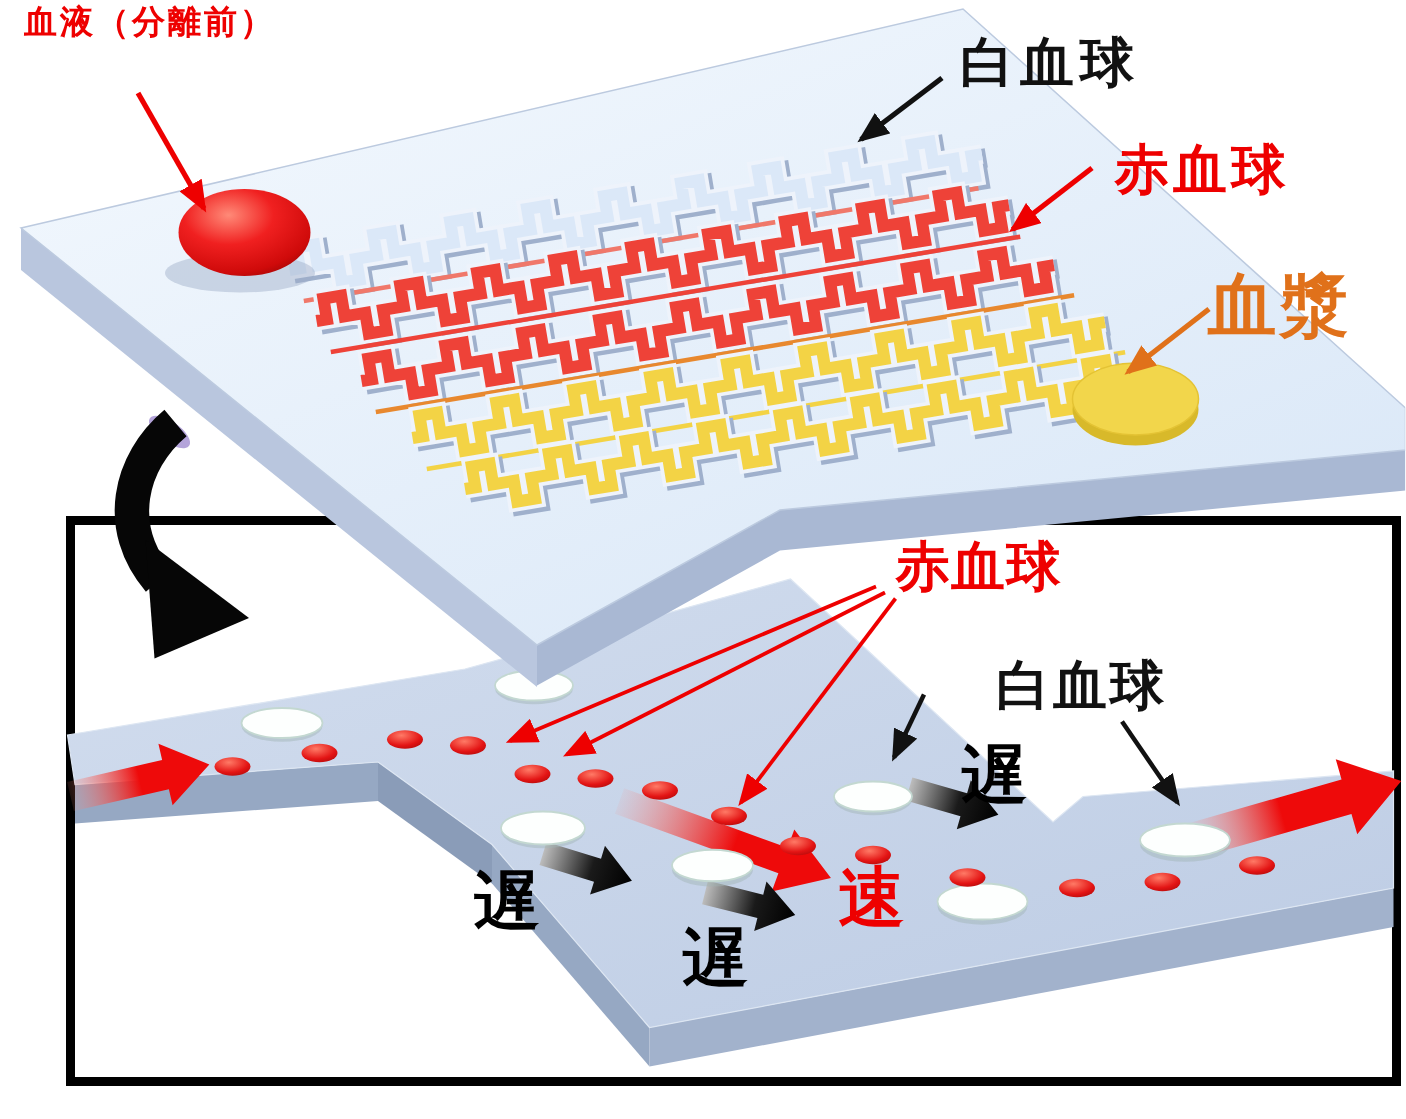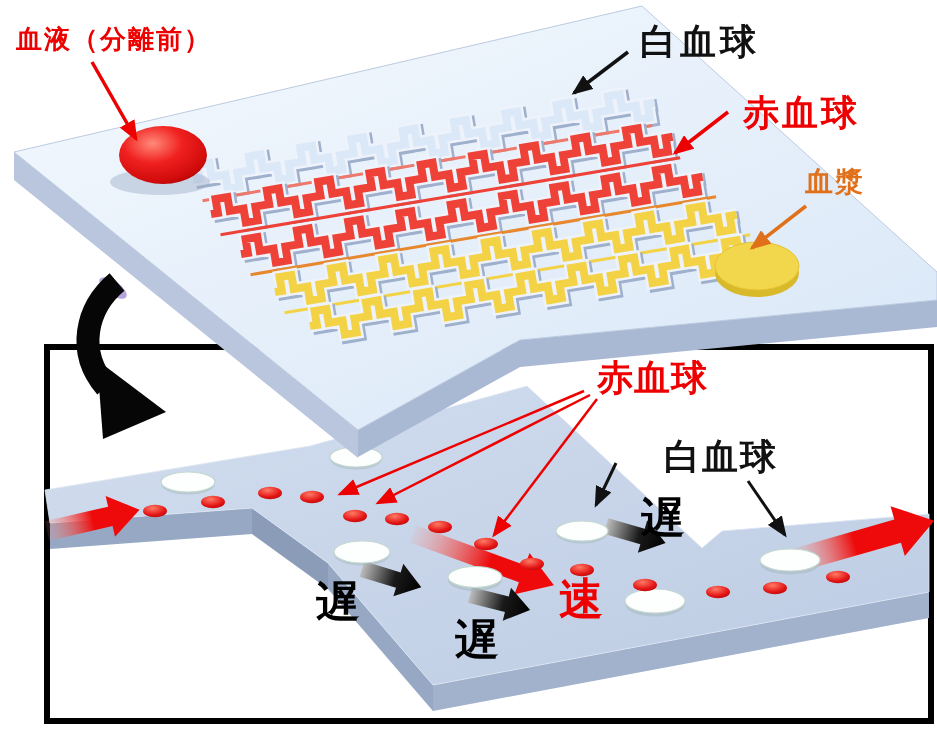--- a/index.html
+++ b/index.html
@@ -5,24 +5,24 @@
   html,body{margin:0;padding:0;background:#fff;}
   .stage{
     position:relative;width:937px;height:746px;background:#ffffff;overflow:hidden;
     font-family:"Liberation Sans",sans-serif;
   }
   .stage svg{position:absolute;left:0;top:0;}
   .lbl{
     position:absolute;font-weight:900;line-height:1;white-space:nowrap;
     font-family:"Liberation Sans",sans-serif;letter-spacing:2px;
   }
-  .lbl-blood   {left:16px;  top:26px;  font-size:26px;}
+  .lbl-blood   {left:16px;  top:4px;  font-size:22px;}
   .lbl-wbc-top {left:640px; top:24px;  font-size:36px;letter-spacing:4px;}
   .lbl-rbc-top {left:743px; top:95px;  font-size:36px;letter-spacing:3px;}
-  .lbl-plasma  {left:805px; top:168px; font-size:28px;}
+  .lbl-plasma  {left:805px; top:180px; font-size:46px;}
   .lbl-rbc-b   {left:597px; top:360px; font-size:36px;letter-spacing:1px;}
   .lbl-wbc-b   {left:664px; top:439px; font-size:36px;letter-spacing:2px;}
   .lbl-slow1   {left:316px; top:580px; font-size:44px;}
   .lbl-slow2   {left:455px; top:618px; font-size:44px;}
   .lbl-slow3   {left:641px; top:496px; font-size:44px;}
   .lbl-fast    {left:559px; top:577px; font-size:44px;}
 </style>
 </head>
 <body>
 

